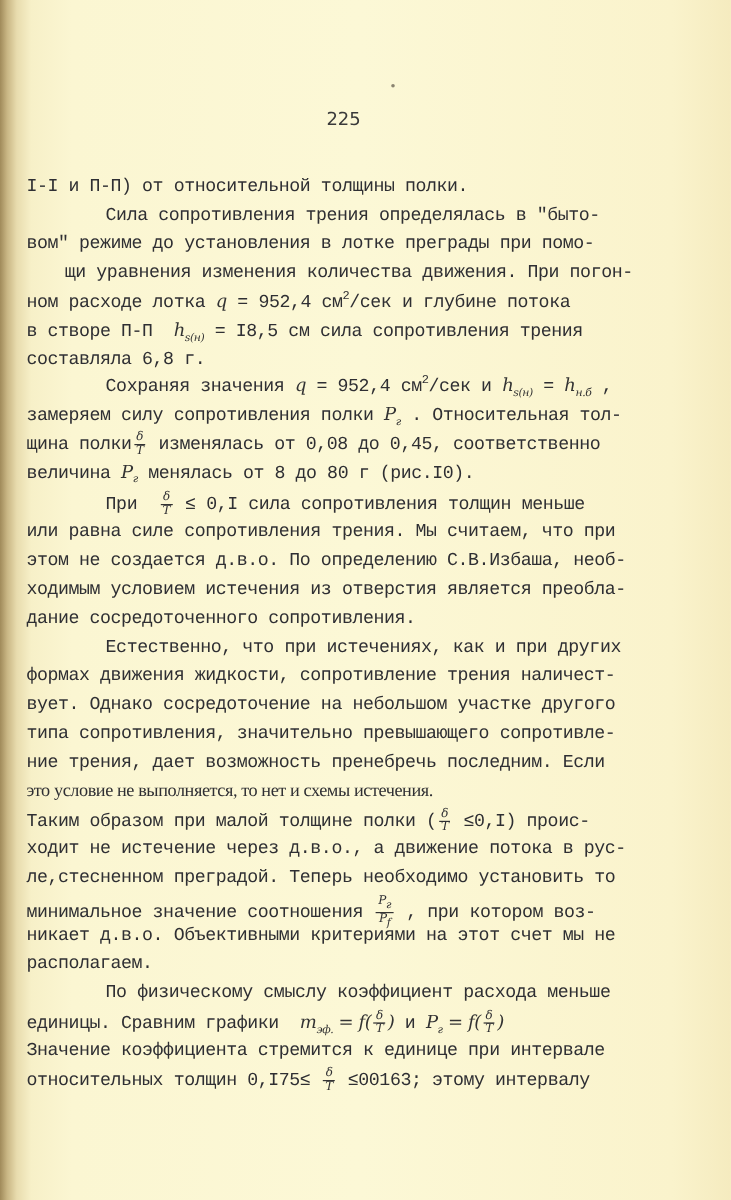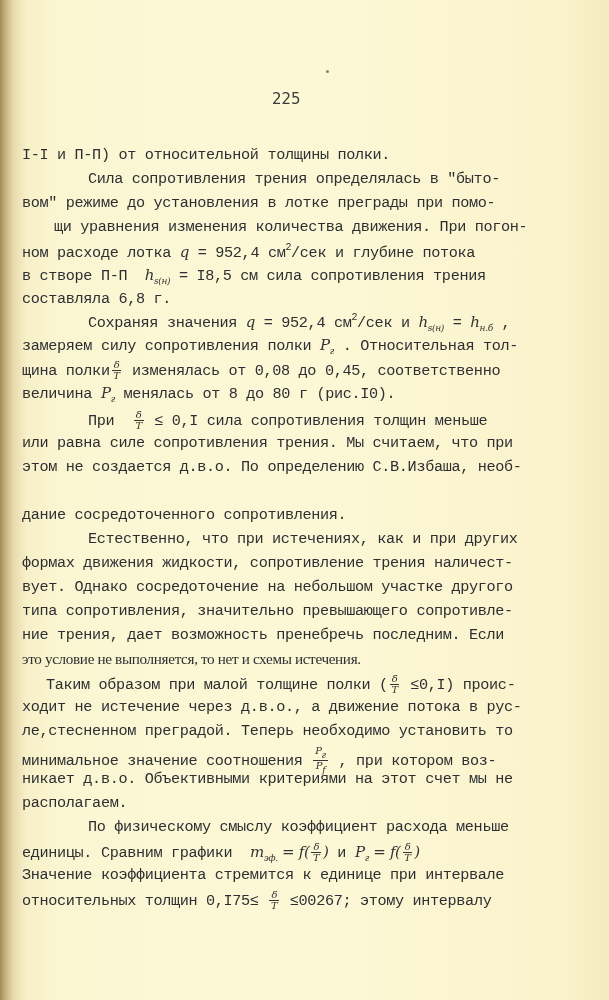--- a/index.html
+++ b/index.html
@@ -48,32 +48,33 @@
   <div class="line" style="top:290px;">составляла 6,8 г.</div>
 
   <div class="line ind" style="top:312px;"><span>Сохраняя значения </span><span class="hw">q</span><span> = 952,4 см</span><span class="sup">2</span><span>/сек и </span><span class="hw">h</span><span class="sub hw">s(н)</span><span> = </span><span class="hw">h</span><span class="sub hw">н.б</span><span> ,</span></div>
   <div class="line" style="top:336px;"><span>замеряем силу сопротивления полки </span><span class="hw">P</span><span class="sub hw">г</span><span> . Относительная тол-</span></div>
   <div class="line" style="top:360px;"><span>щина полки</span><span class="frac"><span class="num">δ</span><span class="den">T</span></span><span> изменялась от 0,08 до 0,45, соответственно</span></div>
   <div class="line" style="top:384px;text-align:center;"><span>величина </span><span class="hw">P</span><span class="sub hw">г</span><span> менялась от 8 до 80 г (рис.I0).</span></div>
 
   <div class="line ind" style="top:410px;"><span>При  </span><span class="frac"><span class="num">δ</span><span class="den">T</span></span><span> ≤ 0,I сила сопротивления толщин меньше</span></div>
   <div class="line" style="top:434px;">или равна силе сопротивления трения. Мы считаем, что при</div>
   <div class="line" style="top:458px;">этом не создается д.в.о. По определению С.В.Избаша, необ-</div>
+  <div class="line" style="top:482px;">ходимым условием истечения из отверстия является преобла-</div>
   <div class="line" style="top:506px;">дание сосредоточенного сопротивления.</div>
 
   <div class="line ind" style="top:530px;">Естественно, что при истечениях, как и при других</div>
   <div class="line" style="top:554px;">формах движения жидкости, сопротивление трения наличест-</div>
   <div class="line" style="top:578px;">вует. Однако сосредоточение на небольшом участке другого</div>
   <div class="line" style="top:602px;">типа сопротивления, значительно превышающего сопротивле-</div>
   <div class="line" style="top:626px;">ние трения, дает возможность пренебречь последним. Если</div>
   <div class="line" style="top:650px;font-family:Liberation Serif, serif;">это условие не выполняется, то нет и схемы истечения.</div>
-  <div class="line" style="top:674px;margin-left:24px;"><span>Таким образом при малой толщине полки (</span><span class="frac"><span class="num">δ</span><span class="den">T</span></span><span> ≤0,I) проис-</span></div>
+  <div class="line" style="top:674px;"><span>Таким образом при малой толщине полки (</span><span class="frac"><span class="num">δ</span><span class="den">T</span></span><span> ≤0,I) проис-</span></div>
   <div class="line" style="top:698px;">ходит не истечение через д.в.о., а движение потока в рус-</div>
   <div class="line" style="top:722px;">ле,стесненном преградой. Теперь необходимо установить то</div>
   <div class="line" style="top:746px;"><span>минимальное значение соотношения </span><span class="frac"><span class="num"><span>P</span><span class="sub">г</span></span><span class="den"><span>P</span><span class="sub">f</span></span></span><span> , при котором воз-</span></div>
   <div class="line" style="top:770px;">никает д.в.о. Объективными критериями на этот счет мы не</div>
   <div class="line" style="top:794px;">располагаем.</div>
 
   <div class="line ind" style="top:818px;">По физическому смыслу коэффициент расхода меньше</div>
   <div class="line" style="top:842px;"><span>единицы. Сравним графики  </span><span class="hw">m</span><span class="sub hw">эф.</span><span class="hw"> = f(</span><span class="frac"><span class="num">δ</span><span class="den">T</span></span><span class="hw">)</span><span> и </span><span class="hw">P</span><span class="sub hw">г</span><span class="hw"> = f(</span><span class="frac"><span class="num">δ</span><span class="den">T</span></span><span class="hw">)</span></div>
   <div class="line" style="top:866px;">Значение коэффициента стремится к единице при интервале</div>
-  <div class="line" style="top:890px;"><span>относительных толщин 0,I75≤ </span><span class="frac"><span class="num">δ</span><span class="den">T</span></span><span> ≤00267; этому интервалу</span></div>
+  <div class="line" style="top:890px;"><span>относительных толщин 0,I75≤ </span><span class="frac"><span class="num">δ</span><span class="den">T</span></span><span> ≤00163; этому интервалу</span></div>
 </div>
 
 </body></html>

